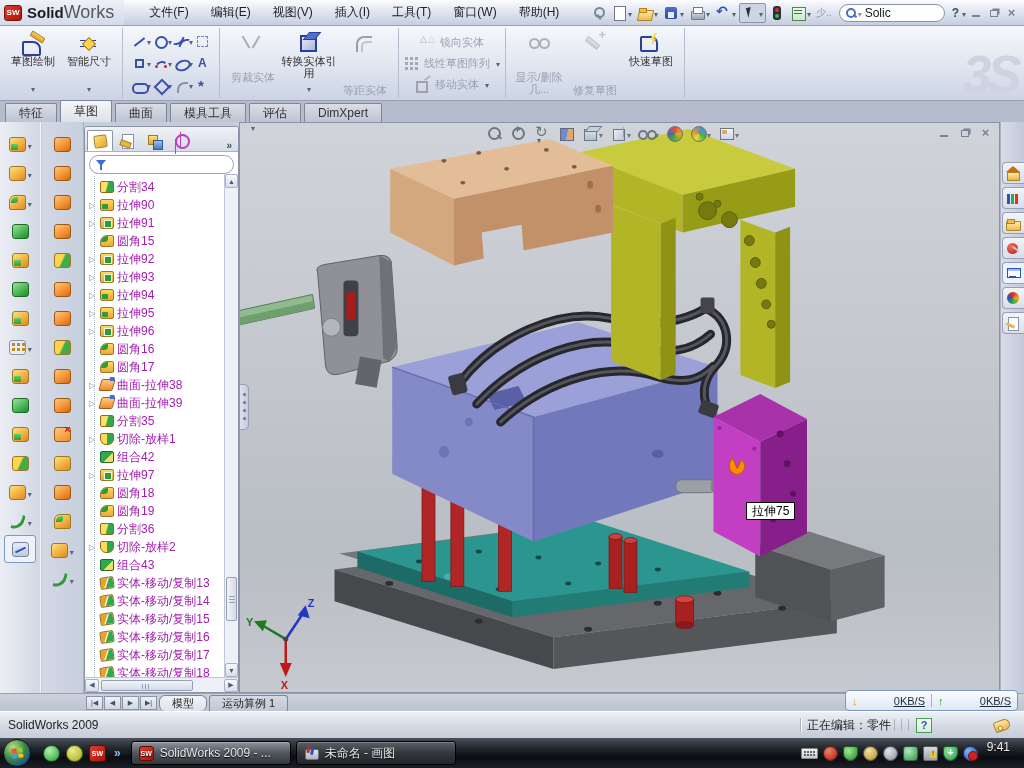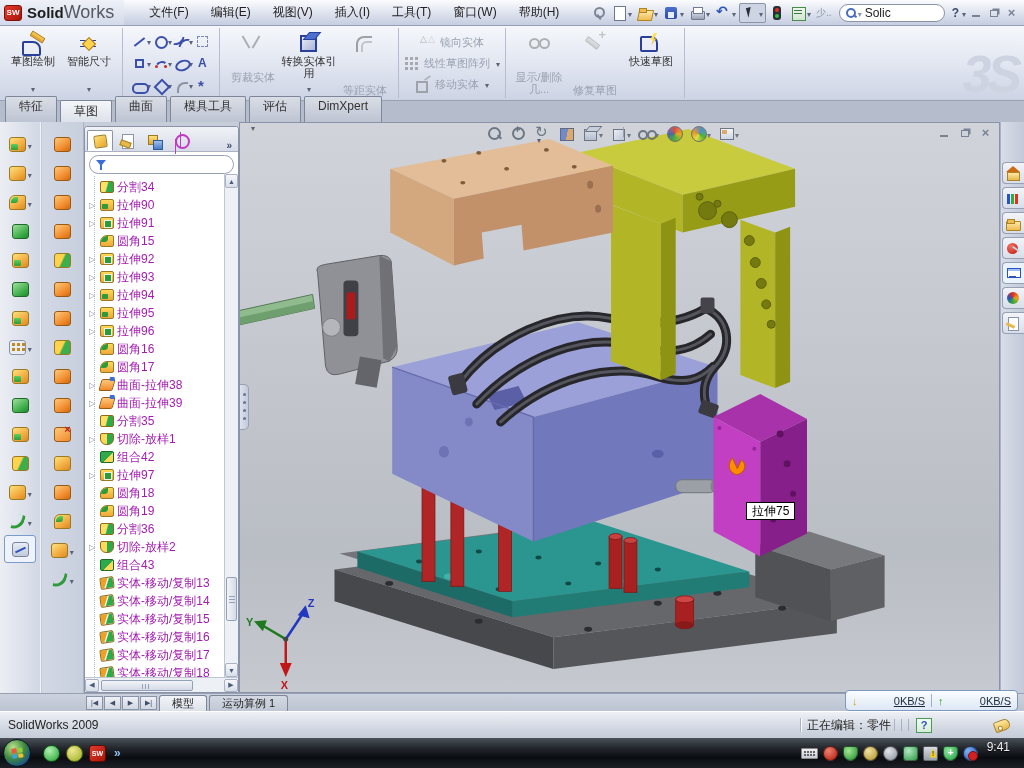--- a/index.html
+++ b/index.html
@@ -98,21 +98,21 @@
 .strow .cmi-s { width:16px; height:14px; position:relative; margin-right:4px; filter:grayscale(1); opacity:.5; }
 .cmi-s.mirror-entities::before { content:"△"; position:absolute; left:0; top:-1px; font-size:9px; color:#5a64c0; }
 .cmi-s.mirror-entities::after { content:"△"; position:absolute; left:8px; top:-1px; font-size:9px; color:#9aa4e0; }
 .cmi-s.linear-pattern::before { content:""; position:absolute; left:1px; top:1px; width:3px; height:3px; background:#3a6fd8; box-shadow:5px 0 0 #3a6fd8,10px 0 0 #3a6fd8,0 5px 0 #3a6fd8,5px 5px 0 #3a6fd8,10px 5px 0 #3a6fd8,0 10px 0 #3a6fd8,5px 10px 0 #3a6fd8,10px 10px 0 #3a6fd8; }
 .cmi-s.move-entities::before { content:""; position:absolute; left:1px; top:4px; width:8px; height:8px; border:2px solid #3a6fd8; }
 .cmi-s.move-entities::after { content:""; position:absolute; left:9px; top:0px; width:7px; height:2px; background:#2fae3a; transform:rotate(-35deg); }
 .strow .caret { margin-left:6px; }
 
 
 #tabbar { position:absolute; top:100px; left:0; right:0; height:22px; background:#b5bccb; border-top:1px solid #98a1b6; display:flex; align-items:flex-end; padding-left:5px; z-index:20; }
-.rtab { height:26px; line-height:18px; padding:0 13px; background:linear-gradient(#d9dde6,#bdc4d2); border:1px solid #7e8699; border-bottom:none; margin-right:3px; color:#333; border-radius:2px 2px 0 0; }
+.rtab { height:19px; line-height:18px; padding:0 13px; background:linear-gradient(#d9dde6,#bdc4d2); border:1px solid #7e8699; border-bottom:none; margin-right:3px; color:#333; border-radius:2px 2px 0 0; }
 .rtab.active { background:linear-gradient(#f4f6f9,#dde2ea); height:22px; line-height:20px; }
 
 
 #main { position:absolute; top:122px; left:0; height:571px; width:1024px; display:flex; }
 #left-toolbars { width:84px; background:linear-gradient(90deg,#eceef4,#d3d9e5 45%,#c8cfdd); display:flex; border-right:1px solid #aab2c4; }
 .tcol { width:42px; display:flex; flex-direction:column; align-items:center; padding-top:8px; }
 .tcol:first-child { border-right:1px solid #c2c9d8; box-shadow:inset -1px 0 0 #f2f4f8; }
 .titem { height:29px; display:flex; align-items:center; justify-content:center; width:100%; }
 .titem.pressed { background:#eef2fa; outline:1px solid #7a9cc8; border-radius:2px; width:30px; height:26px; }
 .fico { width:17px; height:15px; border-radius:3px; border:1px solid #9a7a22; background:linear-gradient(145deg,#ffe27a,#f0a73c 65%,#d98a20); position:relative; }
@@ -225,21 +225,21 @@
 .tp.view-palette::after { content:""; position:absolute; left:3px; top:9px; width:7px; height:2px; background:#2a52c0; }
 .tp.appearances::before { content:""; position:absolute; left:1px; top:0px; width:12px; height:12px; border-radius:50%; background:conic-gradient(#e03020,#f0a020,#2fae3a,#2a52c0,#e03020); }
 .tp.custom-properties::before { content:""; position:absolute; left:2px; top:0px; width:9px; height:12px; background:#fff; border:1px solid #8a93a8; }
 .tp.custom-properties::after { content:""; position:absolute; left:0px; top:7px; width:9px; height:3px; background:#e8b84a; transform:rotate(25deg); }
 
 
 #model-tabs { position:absolute; top:693px; left:0; width:1024px; height:18px; background:linear-gradient(#ccd2dd,#bcc3d1); border-top:1px solid #98a1b4; display:flex; align-items:flex-end; z-index:10; }
 #mt-nav { display:flex; margin-left:86px; gap:1px; margin-bottom:1px; }
 .navb { width:17px; height:14px; background:linear-gradient(#eef1f6,#d0d6e2); border:1px solid #8a93a8; display:flex; align-items:center; justify-content:center; font-size:7px; color:#44506a; }
 .mtab { height:16px; padding:0 12px; margin-left:2px; font-size:11px; line-height:15px; color:#222; background:linear-gradient(#d4d9e3,#c0c7d4); border:1px solid #7e8699; border-bottom:none; border-radius:3px 3px 0 0; }
-.mtab.active { background:linear-gradient(#f2f4f8,#dde2ea); }
+.mtab.active { background:linear-gradient(#f2f4f8,#dde2ea);border-radius:6px; }
 
 
 #net-monitor { position:absolute; left:845px; top:690px; width:173px; height:21px; background:linear-gradient(#fbfdff,#dde7f4); border:1px solid #7d98c0; border-radius:4px; display:flex; align-items:center; z-index:50; font-size:11px; color:#1a2a3a; }
 .nm-cell { flex:1; display:flex; align-items:center; padding:0 6px; }
 .nm-cell .val { margin-left:auto;text-decoration:underline; }
 .nm-div { width:1px; height:13px; background:#9db0cc; }
 .arr-down { color:#e0a010; font-weight:bold; }
 .arr-up { color:#22a022; font-weight:bold; }
 
 
@@ -1243,20 +1243,32 @@
         <span style="background:#f0c030"></span>
     </span>
   </div>
   <div id="quick-launch">
 
   <span class="ql messenger"></span>
       <span class="ql antivirus"></span>
       <span class="ql solidworks">SW</span>
     </div>
   <span class="ql-overflow">»</span>
+  <div id="task-buttons">
+
+      <div class="taskwin active">
+        <span class="wico solidworks">SW</span>
+        <span>SolidWorks 2009 - ...</span>
+      </div>
+
+      <div class="taskwin">
+        <span class="wico paint"></span>
+        <span>未命名 - 画图</span>
+      </div>
+    </div>
   <div id="tray">
     <span class="kbico"></span>
     <span style="display:flex;gap:5px;align-items:center;">
 
     <span class="tico security-red"></span>
         <span class="tico shield-green"></span>
         <span class="tico badge"></span>
         <span class="tico volume"></span>
         <span class="tico usb"></span>
         <span class="tico network-warning"></span>

